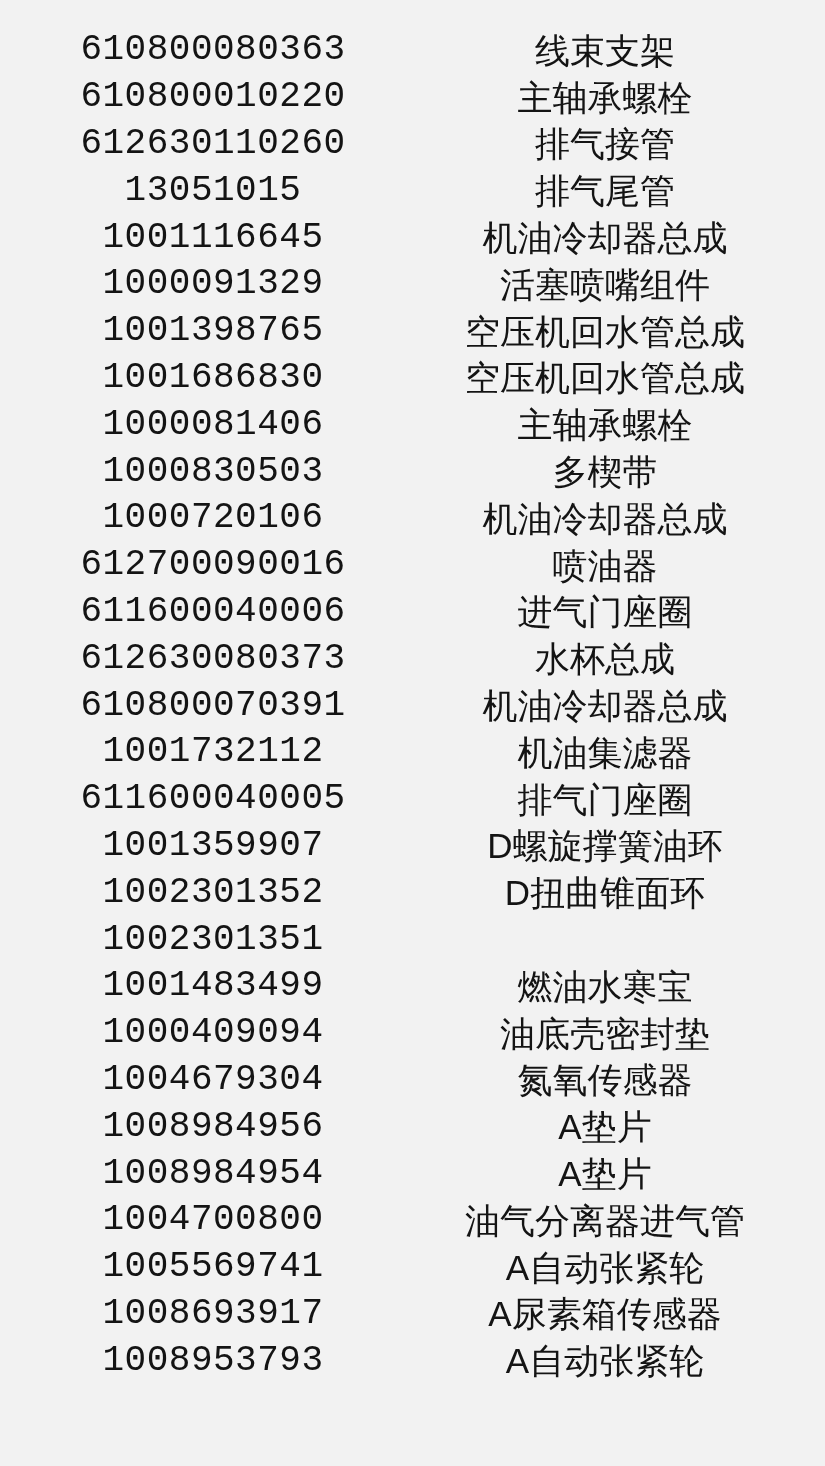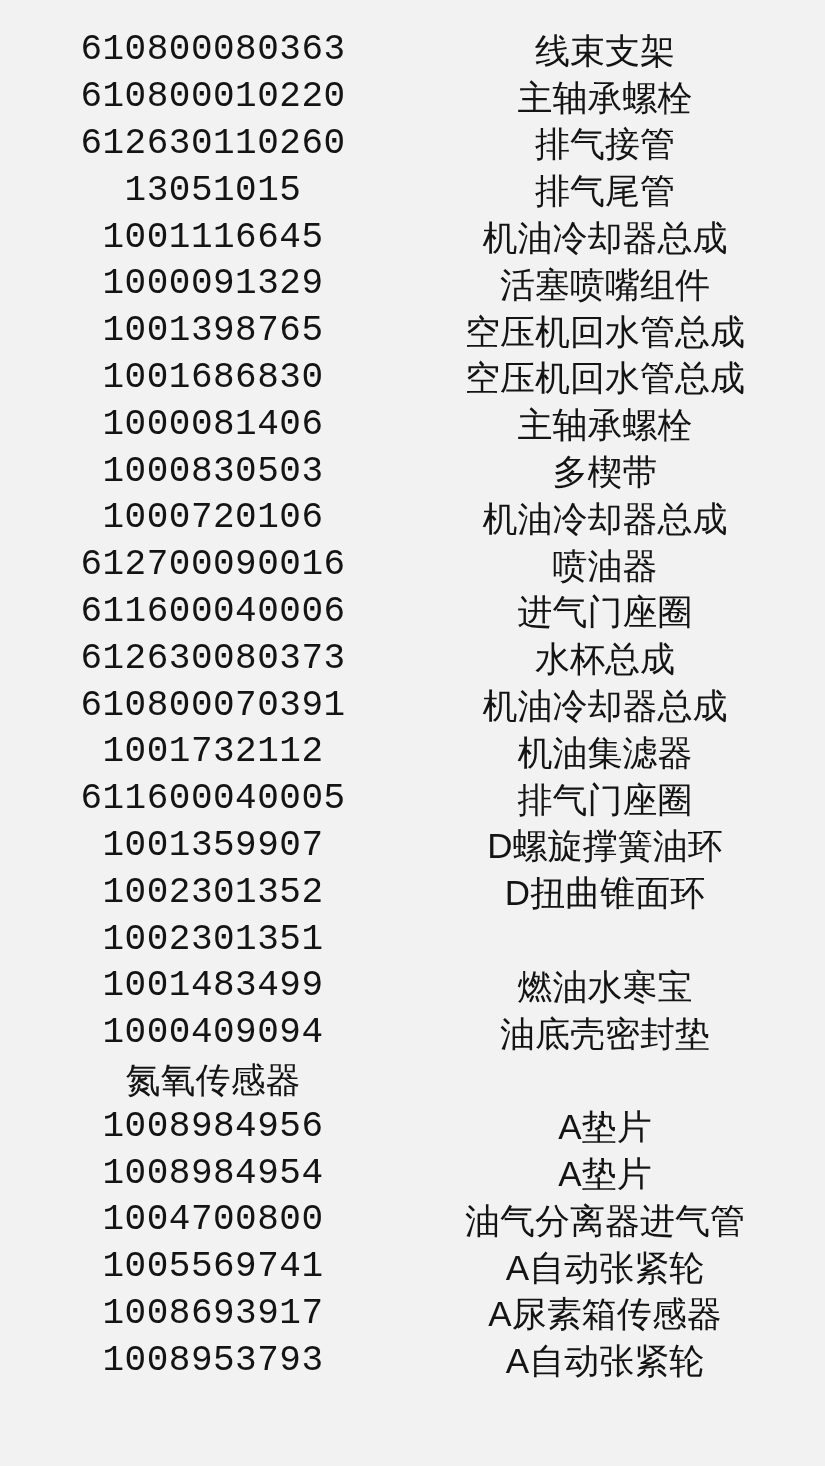--- a/index.html
+++ b/index.html
@@ -155,20 +155,21 @@
       <div class="cell name">燃油水寒宝</div>
     </div>
 
     <div class="row">
       <div class="cell num">1000409094</div>
       <div class="cell name">油底壳密封垫</div>
     </div>
 
 
     <div class="row">
+      <div class="cell num">1004679304</div>
       <div class="cell name">氮氧传感器</div>
     </div>
 
     <div class="row">
       <div class="cell num">1008984956</div>
       <div class="cell name">A垫片</div>
     </div>
 
     <div class="row">
       <div class="cell num">1008984954</div>

